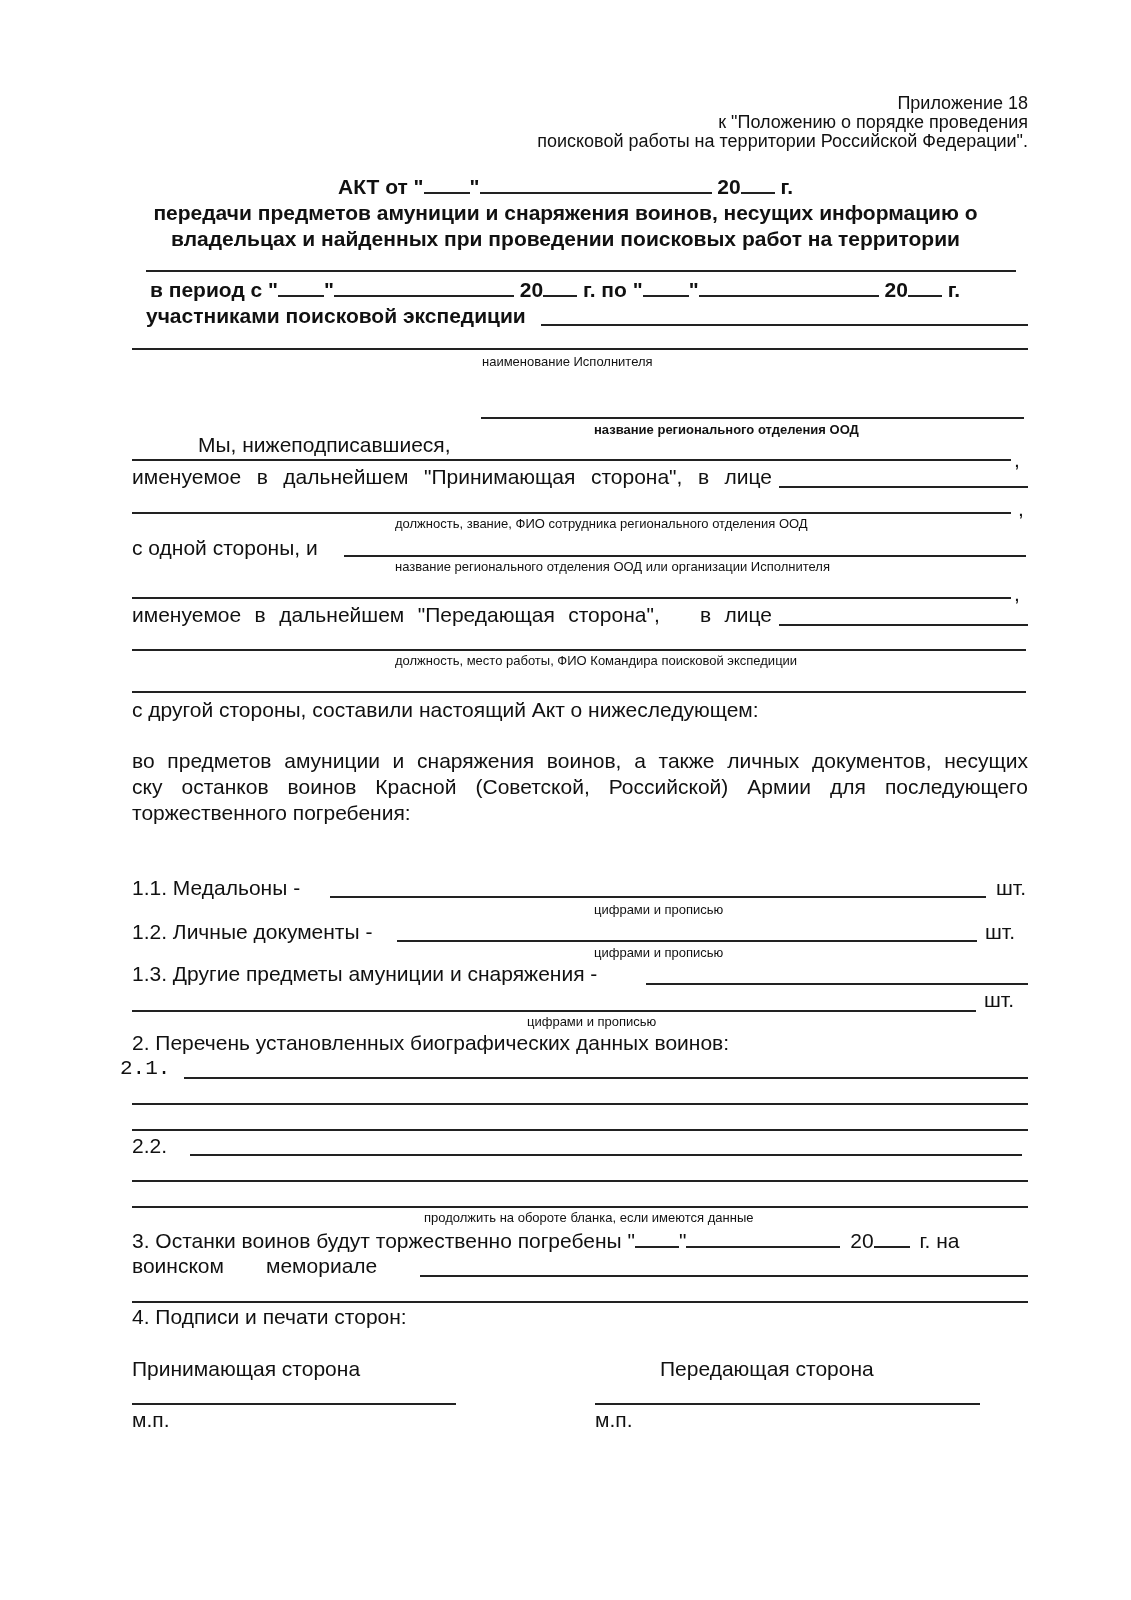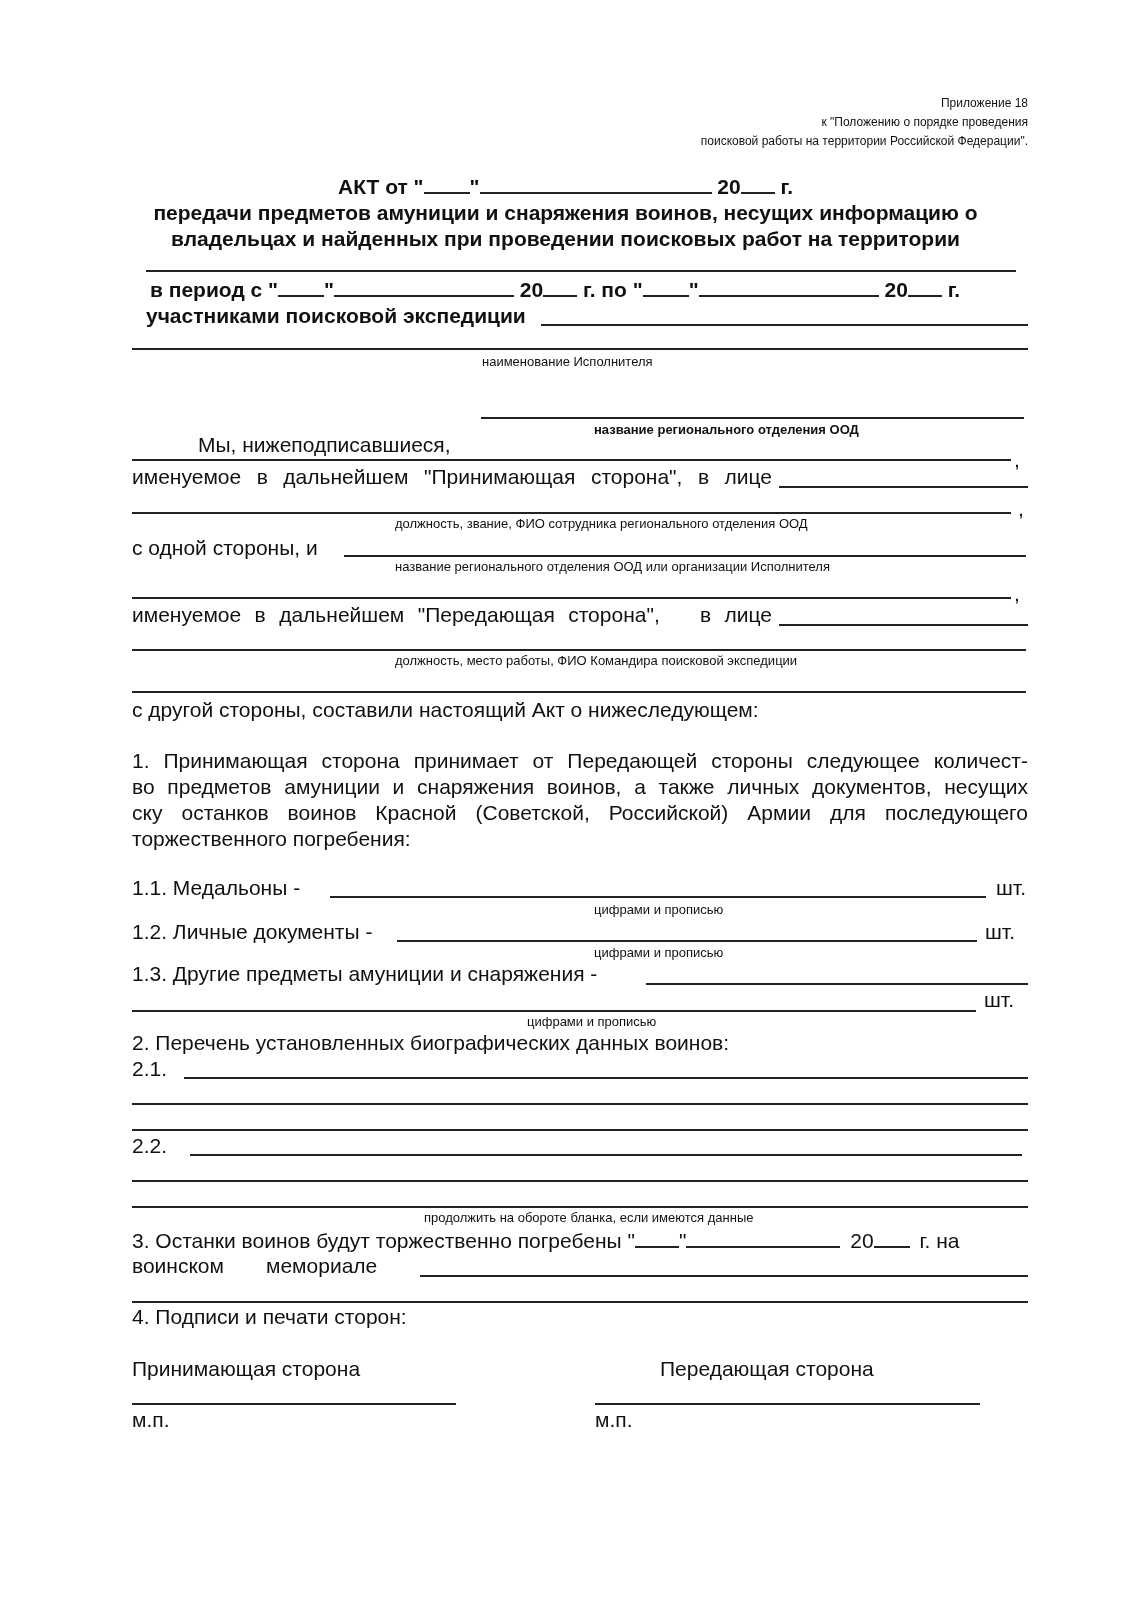--- a/index.html
+++ b/index.html
@@ -1,20 +1,20 @@
 <!DOCTYPE html>
 <html><head>
 <meta charset="utf-8">
 <style>
   html, body { margin: 0; padding: 0; background: #ffffff; }
   body { width: 1131px; height: 1600px; position: relative; overflow: hidden;
          font-family: "Liberation Sans", sans-serif; color: #111; }
   .abs { position: absolute; white-space: nowrap; }
   .line { position: absolute; height: 0; border-top: 2px solid #222; }
-  .appx { right: 103px; font-size: 12px; text-align: right; line-height: 19px; }
+  .appx { right: 103px; font-size: 18px; text-align: right; line-height: 19px; }
   .title { font-weight: bold; font-size: 21px; left: 0; width: 1131px; text-align: center; }
   .bold20 { font-weight: bold; font-size: 21px; }
   .txt { font-size: 21px; }
   .hint { font-size: 13px; }
   .blank { display: inline-block; border-bottom: 2px solid #222; height: 18px; vertical-align: baseline; }
   .just { text-align: justify; text-align-last: justify; }
 </style>
 </head>
 <body>
 
@@ -67,21 +67,20 @@
 <div class="abs txt" style="top:603px; left:132px; width:640px;">
     <span class="just" style="display:block; width:640px; white-space:pre;">именуемое в дальнейшем "Передающая сторона",   в лице</span>
   </div>
 <div class="line" style="top:624px; left:779px; width:249px;"></div>
 <div class="line" style="top:649px; left:132px; width:894px;"></div>
 <div class="abs hint" style="top:653px; left:395px;">должность, место работы, ФИО Командира поисковой экспедиции</div>
 <div class="line" style="top:691px; left:132px; width:894px;"></div>
 <div class="abs txt" style="top:698px; left:132px;">с другой стороны, составили настоящий Акт о нижеследующем:</div>
 
 <div class="abs txt" style="top:748px; left:132px; width:896px; line-height:26px; white-space:normal;">
-  <div class="just">1. Принимающая сторона принимает от Передающей стороны следующее количест-</div>
   <div class="just">во предметов амуниции и снаряжения воинов, а также личных документов, несущих</div>
   <div class="just">ску останков воинов Красной (Советской, Российской) Армии для последующего</div>
   <div>торжественного погребения:</div>
 </div>
 
 <div class="abs txt" style="top:876px; left:132px;">1.1. Медальоны -</div>
 <div class="line" style="top:896px; left:330px; width:656px;"></div>
 <div class="abs txt" style="top:876px; left:996px;">шт.</div>
 <div class="abs hint" style="top:902px; left:594px;">цифрами и прописью</div>
 
@@ -90,21 +89,21 @@
 <div class="abs txt" style="top:920px; left:985px;">шт.</div>
 <div class="abs hint" style="top:945px; left:594px;">цифрами и прописью</div>
 
 <div class="abs txt" style="top:962px; left:132px;">1.3. Другие предметы амуниции и снаряжения -</div>
 <div class="line" style="top:983px; left:646px; width:382px;"></div>
 <div class="line" style="top:1010px; left:132px; width:844px;"></div>
 <div class="abs txt" style="top:988px; left:984px;">шт.</div>
 <div class="abs hint" style="top:1014px; left:527px;">цифрами и прописью</div>
 
 <div class="abs txt" style="top:1031px; left:132px;">2. Перечень установленных биографических данных воинов:</div>
-<div class="abs txt" style="top:1057px; left:132px;">2.1.</div>
+<div class="abs txt" style="top:1057px; left:120px;font-family:Liberation Mono, monospace;">2.1.</div>
 <div class="line" style="top:1077px; left:184px; width:844px;"></div>
 <div class="line" style="top:1103px; left:132px; width:896px;"></div>
 <div class="line" style="top:1129px; left:132px; width:896px;"></div>
 <div class="abs txt" style="top:1134px; left:132px;">2.2.</div>
 <div class="line" style="top:1154px; left:190px; width:832px;"></div>
 <div class="line" style="top:1180px; left:132px; width:896px;"></div>
 <div class="line" style="top:1206px; left:132px; width:896px;"></div>
 <div class="abs hint" style="top:1210px; left:424px;">продолжить на обороте бланка, если имеются данные</div>
 
 <div class="abs txt" style="top:1228px; left:132px; width:896px;">

